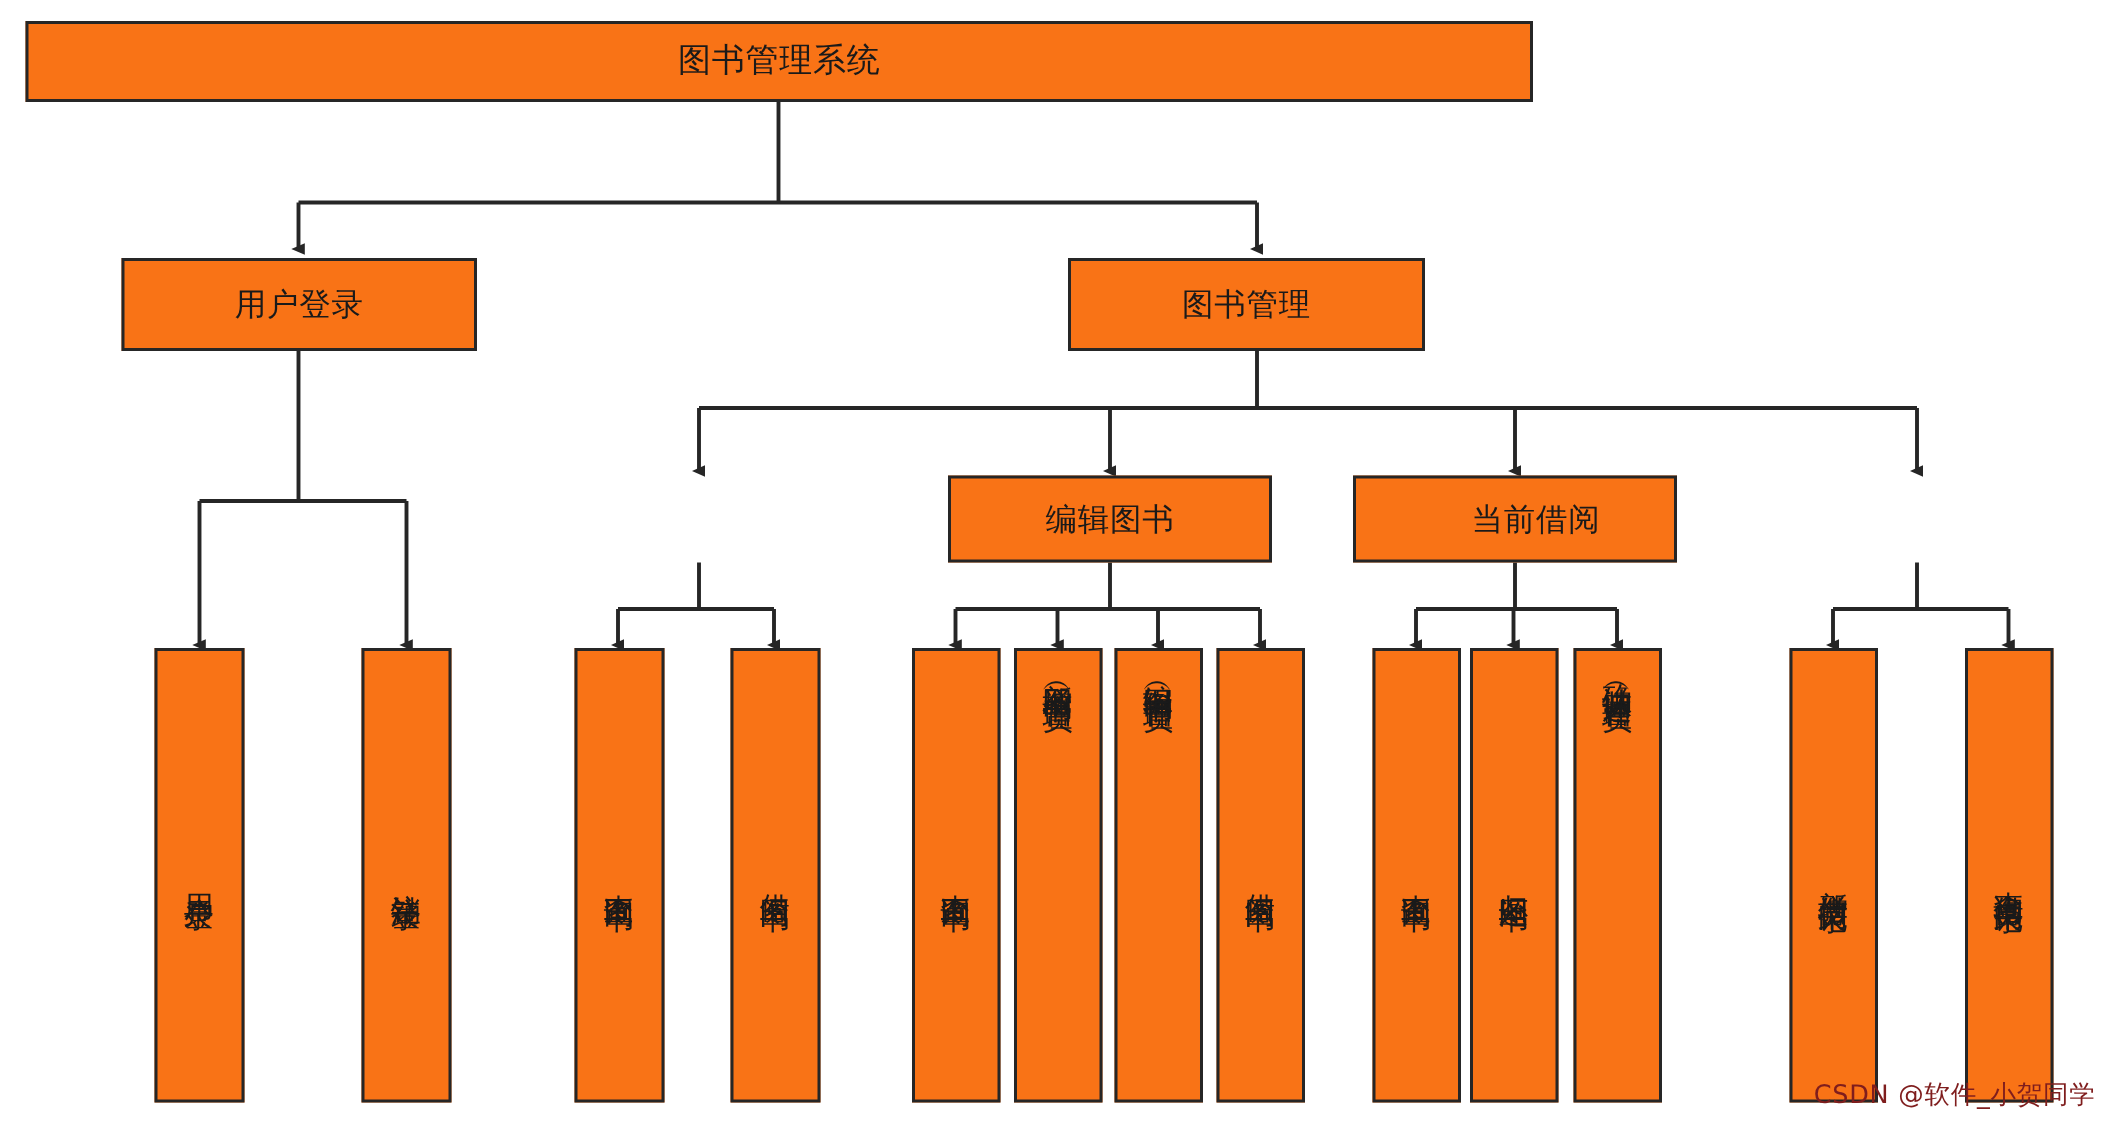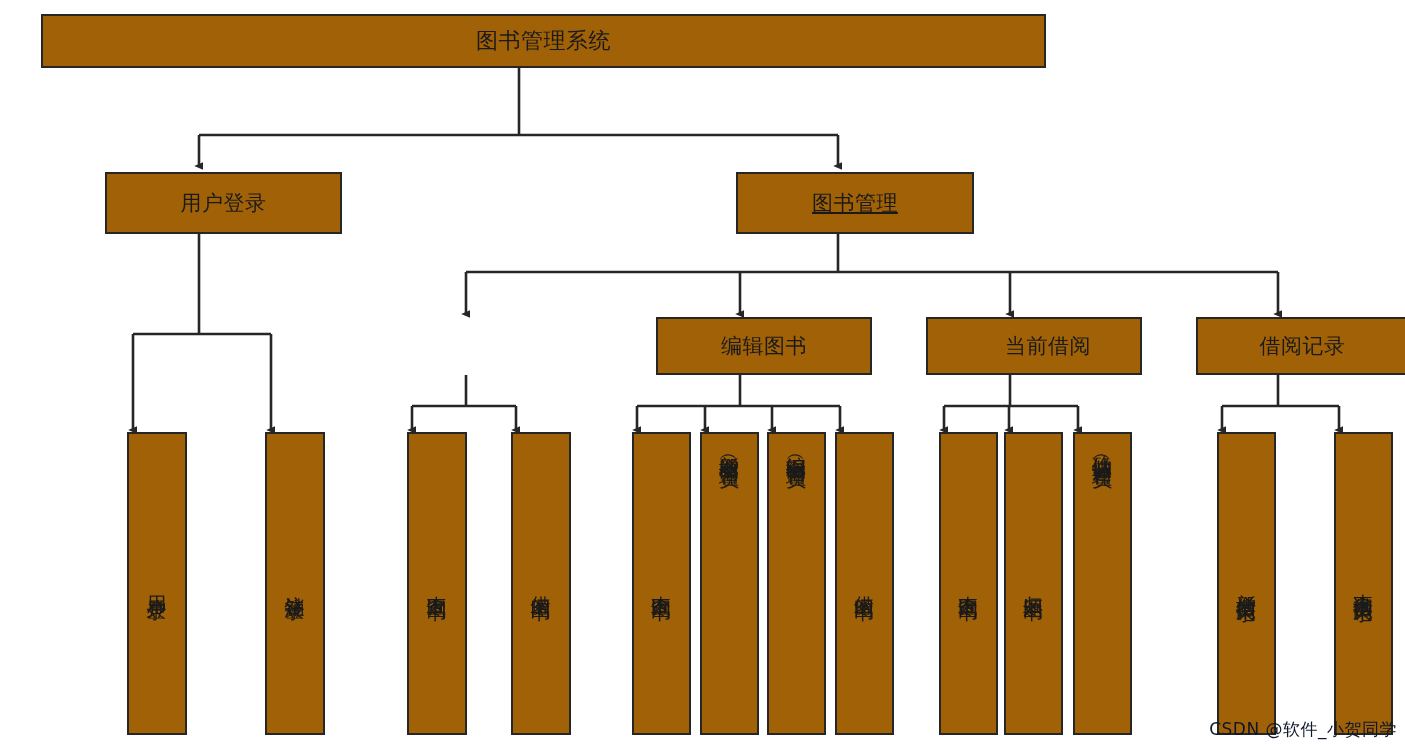--- a/index.html
+++ b/index.html
@@ -21,27 +21,26 @@
     position: absolute;
     left: 0;
     top: 0;
     width: 1405px;
     height: 747px;
   }
   .node-box {
     position: absolute;
     box-sizing: border-box;
     border: 2px solid #262626;
-    background: #a16207;
+    background: #f97316;
     display: flex;
     align-items: center;
     justify-content: center;
     text-align: center;
     color: #1a1a1a;
-    margin-left: 24px;
   }
   .node-label {
     font-size: 21px;
     line-height: 1.15;
     letter-spacing: 0.5px;
     white-space: nowrap;
   }
   .node-root .node-label { font-size: 22px; }
   .node-leaf {
     align-items: flex-start;
@@ -58,21 +57,21 @@
     font-size: 20px;
     line-height: 1.5;
     letter-spacing: 2px;
     white-space: nowrap;
   }
   #watermark {
     position: absolute;
     right: 8px;
     bottom: 6px;
     font-size: 17px;
-    color: #0f172a;
+    color: #7f1d1d;
     letter-spacing: 0.5px;
     white-space: nowrap;
     pointer-events: none;
   }
 </style>
 </head>
 <body>
 
 <div id="stage">
 
@@ -126,32 +125,29 @@
     </g>
   </svg>
 
   <div class="node-box node-root" style="left:17px; top:14px; width:1005px; height:54px;">
     <span class="node-label">图书管理系统</span>
   </div>
 
   <div class="node-box" style="left:81px; top:172px; width:237px; height:62px;">
     <span class="node-label">用户登录</span>
   </div>
-  <div class="node-box" style="left:712px; top:172px; width:238px; height:62px;text-decoration:underline;">
+  <div class="node-box" style="left:712px; top:172px; width:238px; height:62px;">
     <span class="node-label">图书管理</span>
   </div>
 
   <div class="node-box" style="left:632px; top:317px; width:216px; height:58px;">
     <span class="node-label">编辑图书</span>
   </div>
   <div class="node-box" style="left:902px; top:317px; width:216px; height:58px;padding-left:28px;">
     <span class="node-label">当前借阅</span>
-  </div>
-  <div class="node-box" style="left:1172px; top:317px; width:213px; height:58px;">
-    <span class="node-label">借阅记录</span>
   </div>
 
   <div class="node-box node-leaf centered" style="left:103px; top:432px; width:60px; height:303px;">
     <span class="node-label">用户登录</span>
   </div>
   <div class="node-box node-leaf centered" style="left:241px; top:432px; width:60px; height:303px;">
     <span class="node-label">注销登录</span>
   </div>
 
   <div class="node-box node-leaf centered" style="left:383px; top:432px; width:60px; height:303px;">

